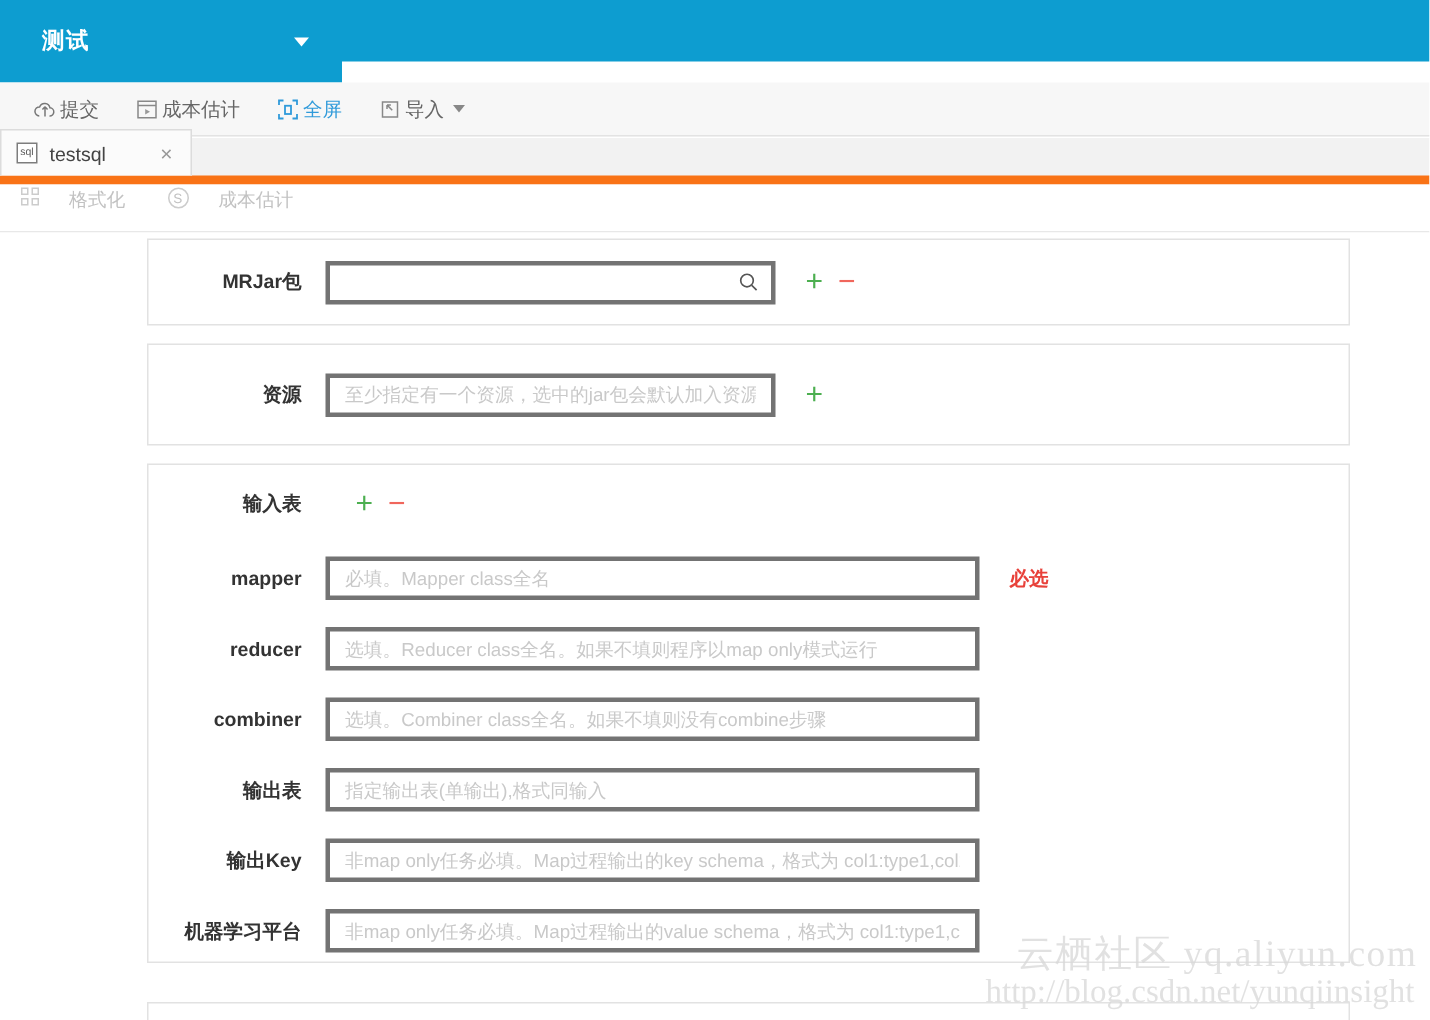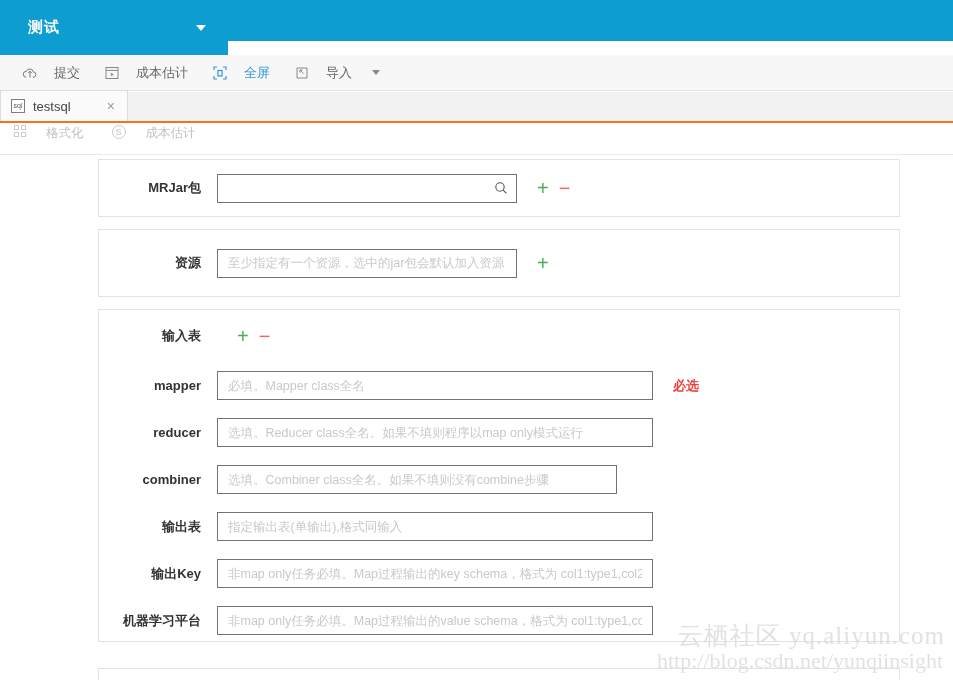--- a/index.html
+++ b/index.html
@@ -47,40 +47,40 @@
 
   
   .toolbar {
     position: absolute; left: 0; top: 55px; width: 953px; height: 36px;
     background: #f7f7f7;
     border-bottom: 1px solid #e3e3e3;
     display: flex; align-items: center;
     padding-left: 10px;
   }
   .tb-btn {
-    display: flex; align-items: center; gap: 16px;
+    display: flex; align-items: center; gap: 2px;
     padding: 0 12px; height: 30px;
     font-size: 13px; color: #666666; cursor: pointer;
     white-space: nowrap;
   }
   .tb-btn.blue { color: #2f9ada; }
   .tb-ico { display: inline-flex; width: 16px; height: 16px; align-items: center; justify-content: center; }
   .tb-ico svg { display: block; }
   .mini-caret {
     width: 0; height: 0; margin-left: 4px;
     border-left: 4px solid transparent;
     border-right: 4px solid transparent;
     border-top: 5px solid #888888;
   }
 
   
   .tabstrip {
     position: absolute; left: 0; top: 92px; width: 953px; height: 31px;
     background: #f2f2f2;
-    border-bottom: 2px solid #f97316;
+    border-bottom: 6px solid #f97316;
     display: flex; align-items: flex-end;
   }
   .ftab {
     display: flex; align-items: center; gap: 8px;
     height: 31px; padding: 0 12px 0 10px;
     background: #fbfbfb;
     border: 1px solid #dcdcdc; border-bottom: none;
     font-size: 13px; color: #444444;
     min-width: 128px;
     cursor: pointer;
@@ -128,21 +128,21 @@
     display: flex; align-items: center;
     height: 47px;
   }
   .row-label {
     width: 118px; text-align: right; padding-right: 16px;
     font-size: 13px; font-weight: 700; color: #333333;
     white-space: nowrap; flex: none;
   }
   .fld {
     position: relative; height: 29px; flex: none;
-    border: 1px solid #737373; background: #ffffff;
+    border: 3px solid #737373; background: #ffffff;
     display: flex; align-items: center;
   }
   .fld input {
     width: 100%; height: 100%; border: none; outline: none;
     padding: 0 10px; font-size: 12.5px; color: #333333;
     font-family: "Liberation Sans", "DejaVu Sans", sans-serif;
     background: transparent;
   }
   .fld input::placeholder { color: #c9c9c9; }
   .search-ico {
@@ -297,21 +297,21 @@
 
       <div class="row">
         <div class="row-label">reducer</div>
         <div class="fld" style="width:436px;">
           <input type="text" placeholder="选填。Reducer class全名。如果不填则程序以map only模式运行" style="">
         </div>
       </div>
 
       <div class="row">
         <div class="row-label">combiner</div>
-        <div class="fld" style="width:400px;">
+        <div class="fld" style="width:436px;">
           <input type="text" placeholder="选填。Combiner class全名。如果不填则没有combine步骤" style="">
         </div>
       </div>
 
       <div class="row">
         <div class="row-label">输出表</div>
         <div class="fld" style="width:436px;">
           <input type="text" placeholder="指定输出表(单输出),格式同输入" style="">
         </div>
       </div>

